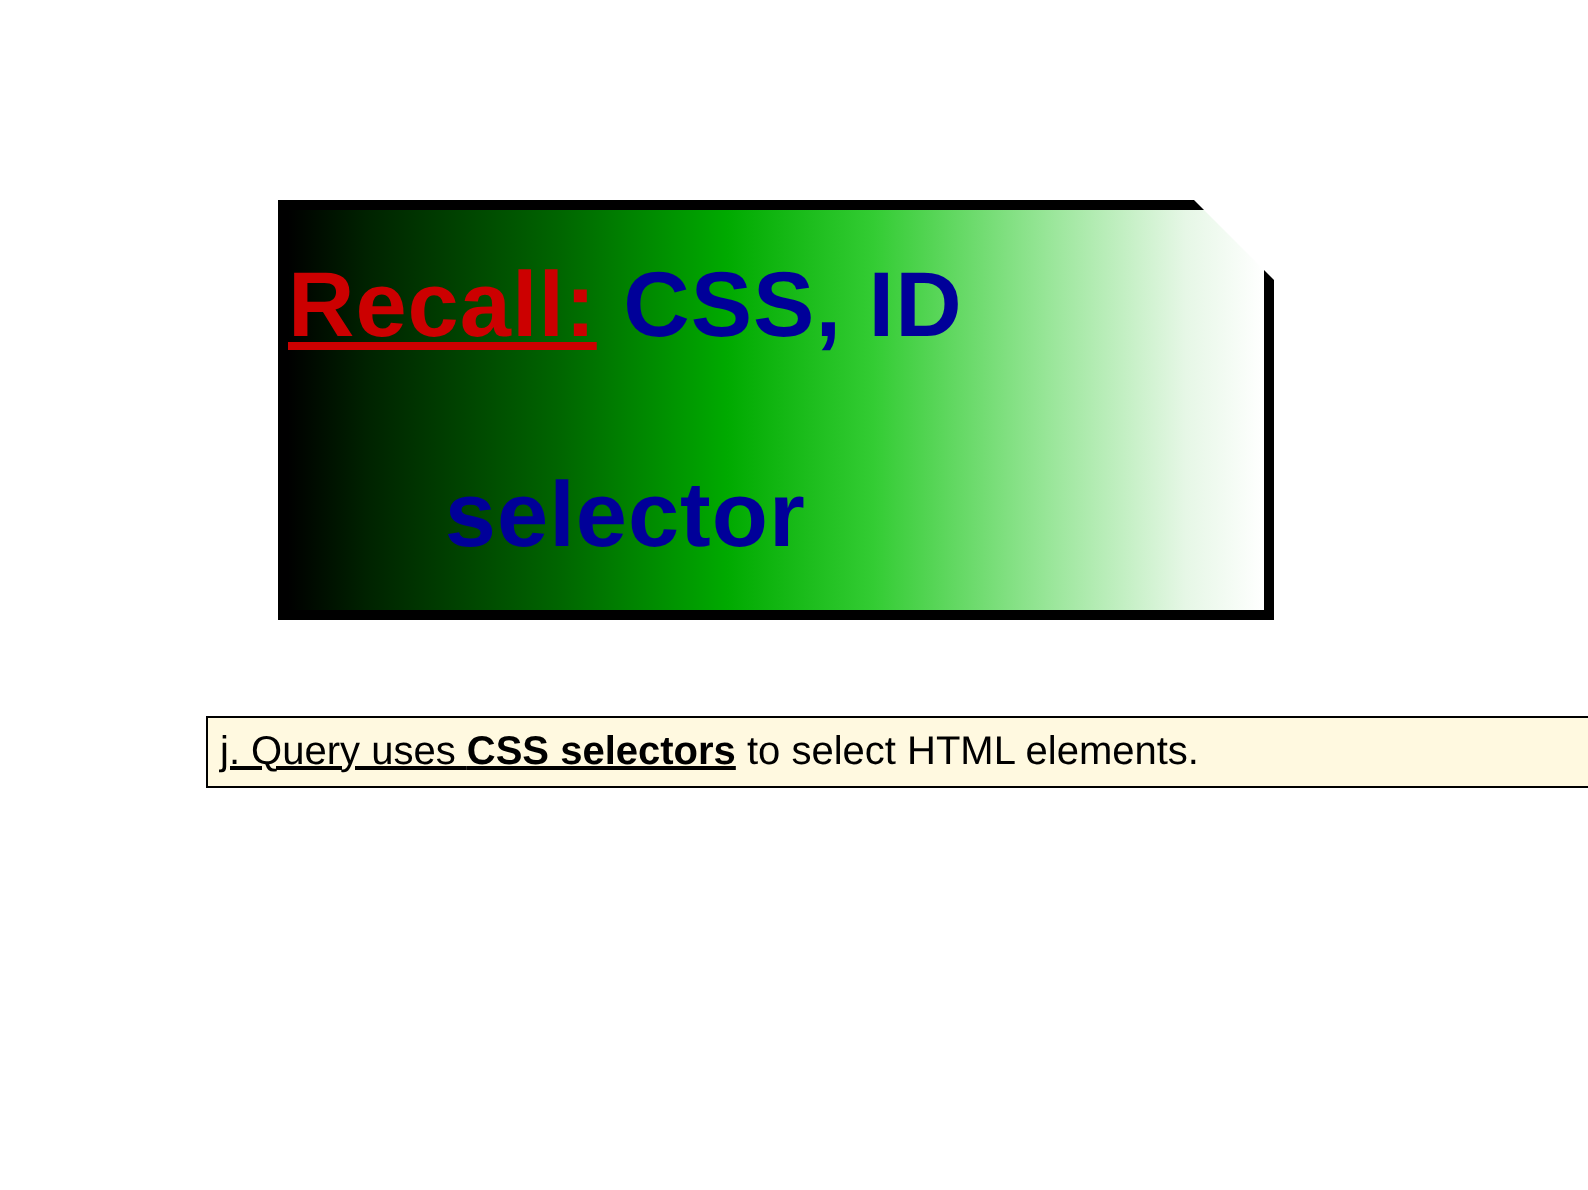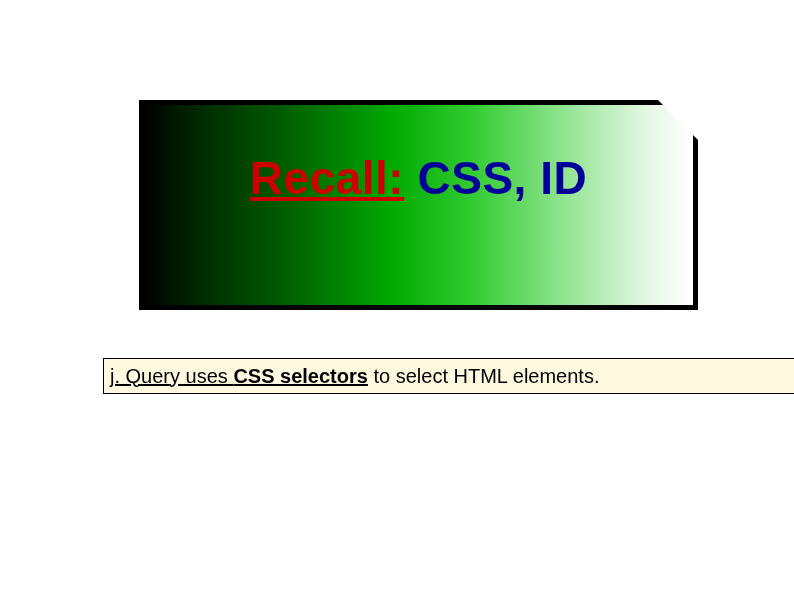--- a/index.html
+++ b/index.html
@@ -15,27 +15,26 @@
       position: relative;
     }
     .title-box-wrapper {
       position: absolute;
       left: 139px;
       top: 100px;
       width: 523px;
       height: 210px;
     }
     .title-box {
-      width: 559px;
+      width: 498px;
       height: 210px;
       border: 5px solid black;
       background: linear-gradient(to right, #000000 0%, #002200 8%, #006600 28%, #00aa00 45%, #33cc33 60%, #99e699 78%, #e6f7e6 92%, #ffffff 100%);
       display: flex;
       align-items: center;
-      justify-content: center;
       position: relative;
       clip-path: polygon(0 0, calc(100% - 40px) 0, 100% 40px, 100% 100%, 0 100%);
     }
     .title-text {
       font-size: 46px;
       font-weight: bold;
       text-align: center;
       line-height: 1.15;
       letter-spacing: 0.5px;
       position: relative;
@@ -71,20 +70,21 @@
     }
   </style>
 </head>
 <body>
 
 <div class="title-box-wrapper">
   <div class="title-box">
     <div class="title-text">
       <span class="title-recall">Recall:</span><span class="title-rest"> CSS, ID</span><br>
       <br>
+      <span class="title-rest">selector</span>
     </div>
   </div>
 </div>
 
 <div class="note-box">
   <span>
     <span class="note-text-underline">j. Query uses </span><span class="note-text-underline" style="font-weight:bold;">CSS selectors</span><span class="note-text-plain"> to select HTML elements.</span>
   </span>
 </div>
 

